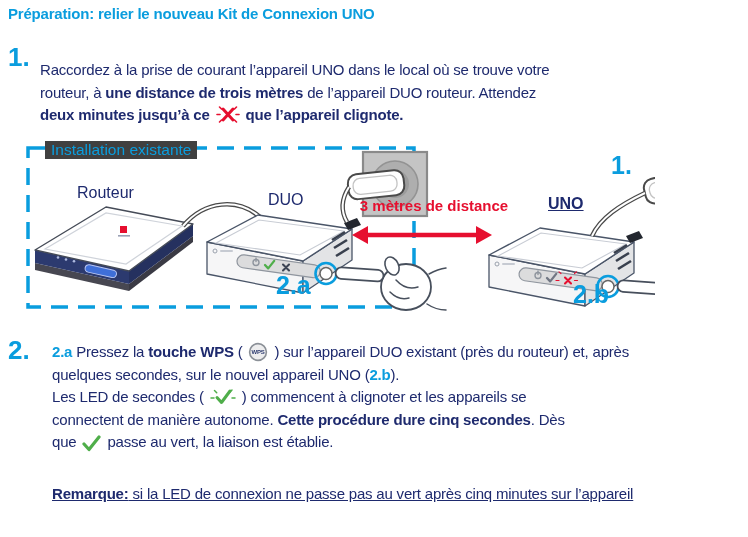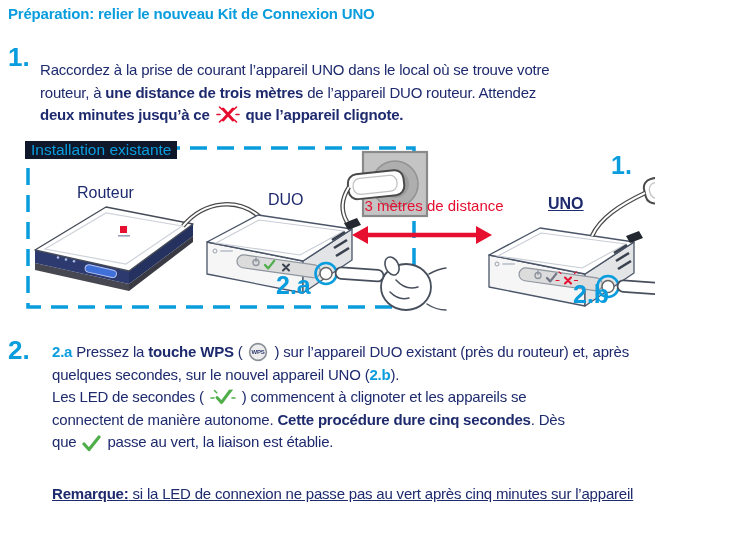--- a/index.html
+++ b/index.html
@@ -18,26 +18,26 @@
   }
   .para{font-size:15px; letter-spacing:-0.2px;}
   .rt-line{white-space:nowrap; height:22.6px; line-height:22.6px;}
   .rs-bold{font-weight:700;}
   .rs-cyanbold{font-weight:700; color:#0a9dde;}
   .inline-icon{vertical-align:-5px; margin:0 2px;}
   .diag-label{position:absolute; white-space:nowrap; font-size:16px; color:#1e2a6e;}
   .diag-label.cyan{color:#0a9dde; font-weight:700;}
   .diag-label.big{font-size:25px;}
   .install-label{
-    left:25px; top:141px; font-size:15.5px; color:#0a9dde;
-    background:#0f172a; padding:0 6px;
+    left:45px; top:141px; font-size:15.5px; color:#0a9dde;
+    background:#404040; padding:0 6px;
   }
   .distance-label{
     left:354px; top:197px; width:160px; text-align:center;
-    font-size:15px; font-weight:400; color:#e60f2f;
+    font-size:15px; font-weight:700; color:#e60f2f;
   }
   svg{display:block;}
   svg.inline-icon{display:inline-block;}
   .timer{position:absolute;}
   .timer text{font-family:"Liberation Sans","DejaVu Sans",sans-serif; font-weight:700; fill:#0a9dde; font-size:14.5px;}
   .diagram{position:absolute; left:0; top:140px;}
   .wps-circ-text{font-family:"Liberation Sans","DejaVu Sans",sans-serif; font-weight:700; fill:#2c3a6f; font-size:6px;}
 </style>
 </head>
 <body>

